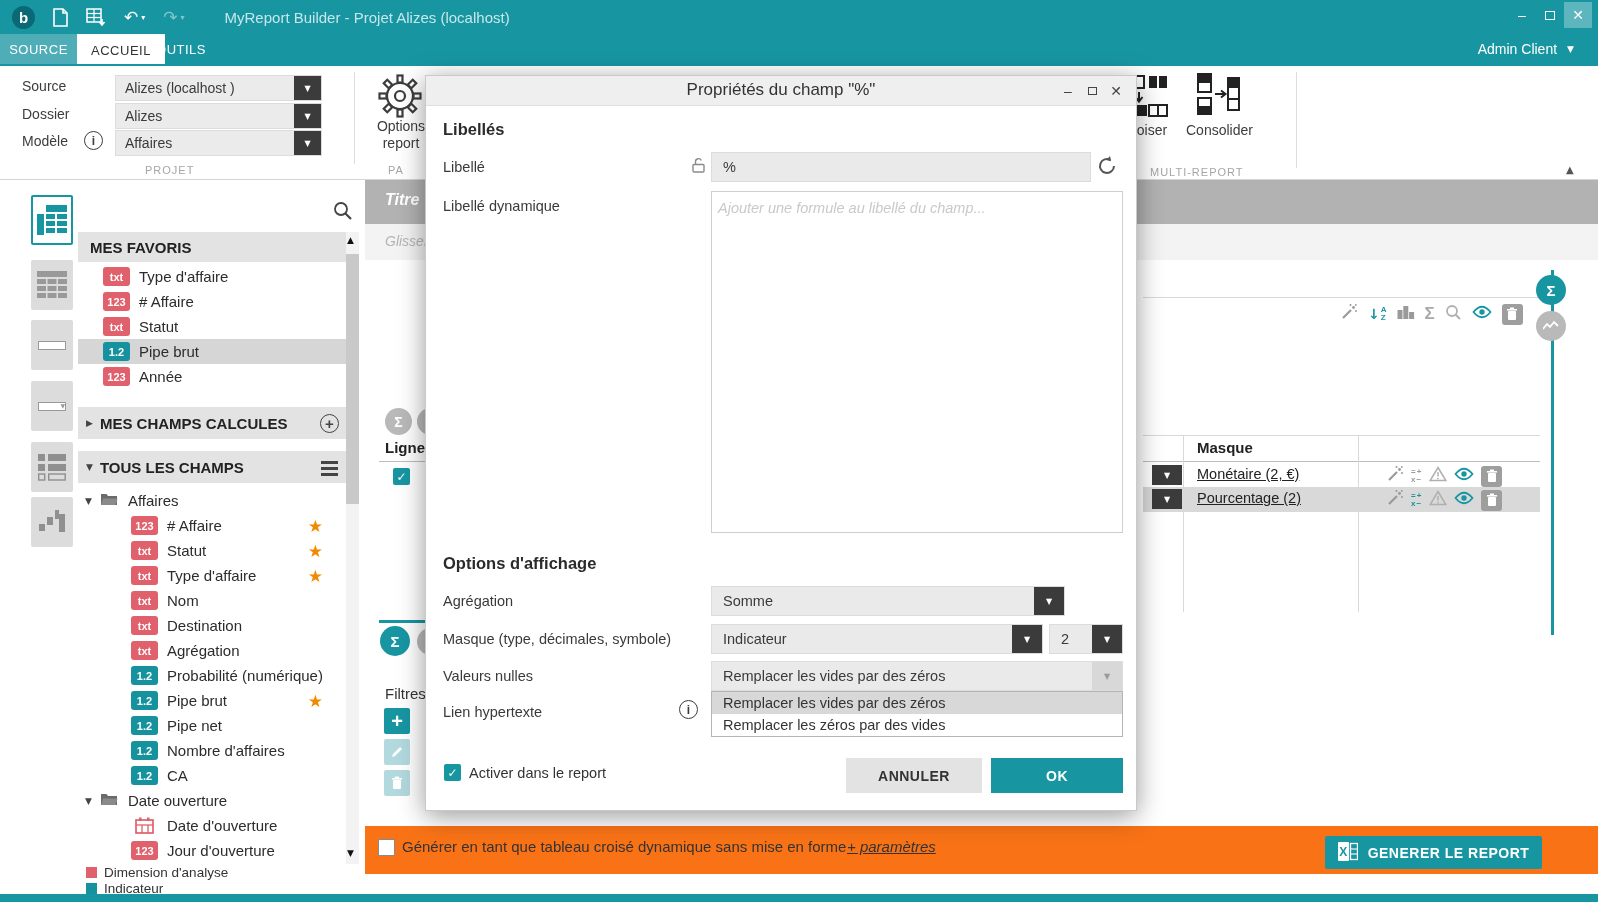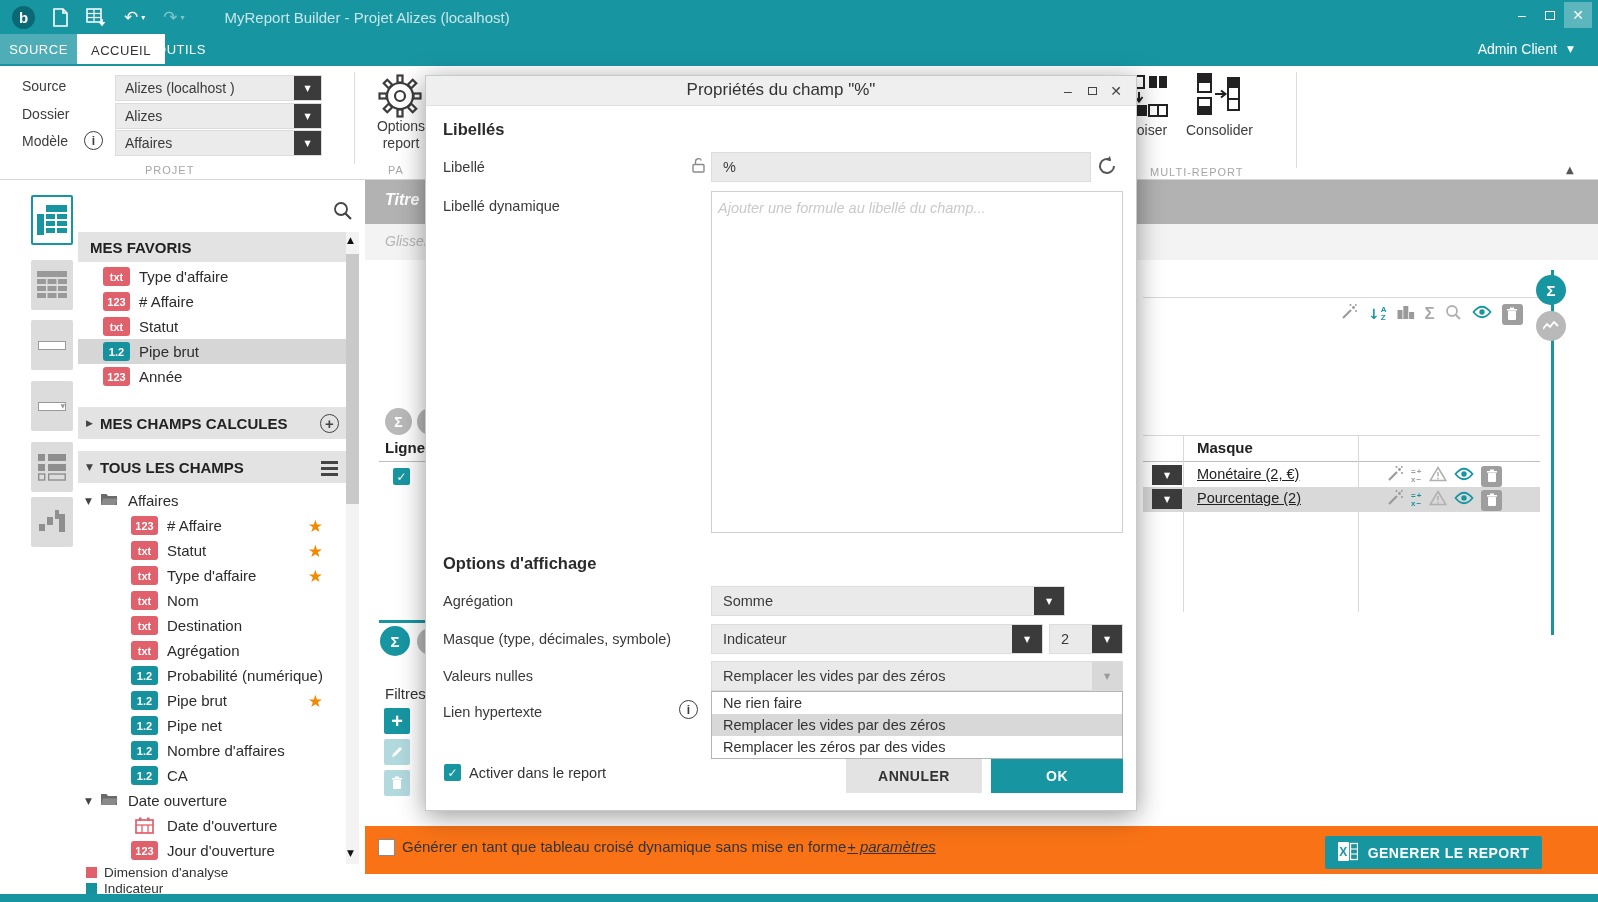--- a/index.html
+++ b/index.html
@@ -666,21 +666,20 @@
       <span>2</span>
       <span class="dd-dark u">▼</span>
     </div>
 
     <span class="m-label" style="top:592px">Valeurs nulles</span>
     <div class="m-select" style="left:285px;top:585px;width:412px">
       <span>Remplacer les vides par des zéros</span>
       <span class="dd-gray u">▼</span>
     </div>
     <div class="vn-list" id="vn-options">
-        <div class="vn-opt">Ne rien faire</div>
         <div class="vn-opt selected">Remplacer les vides par des zéros</div>
         <div class="vn-opt">Remplacer les zéros par des vides</div>
       </div>
 
     <span class="m-label" style="top:628px">Lien hypertexte</span>
     <span class="circle-i" style="position:absolute;left:253px;top:624px">i</span>
 
     <div class="m-chkrow">
       <span class="chk">✓</span>
       <span>Activer dans le report</span>

